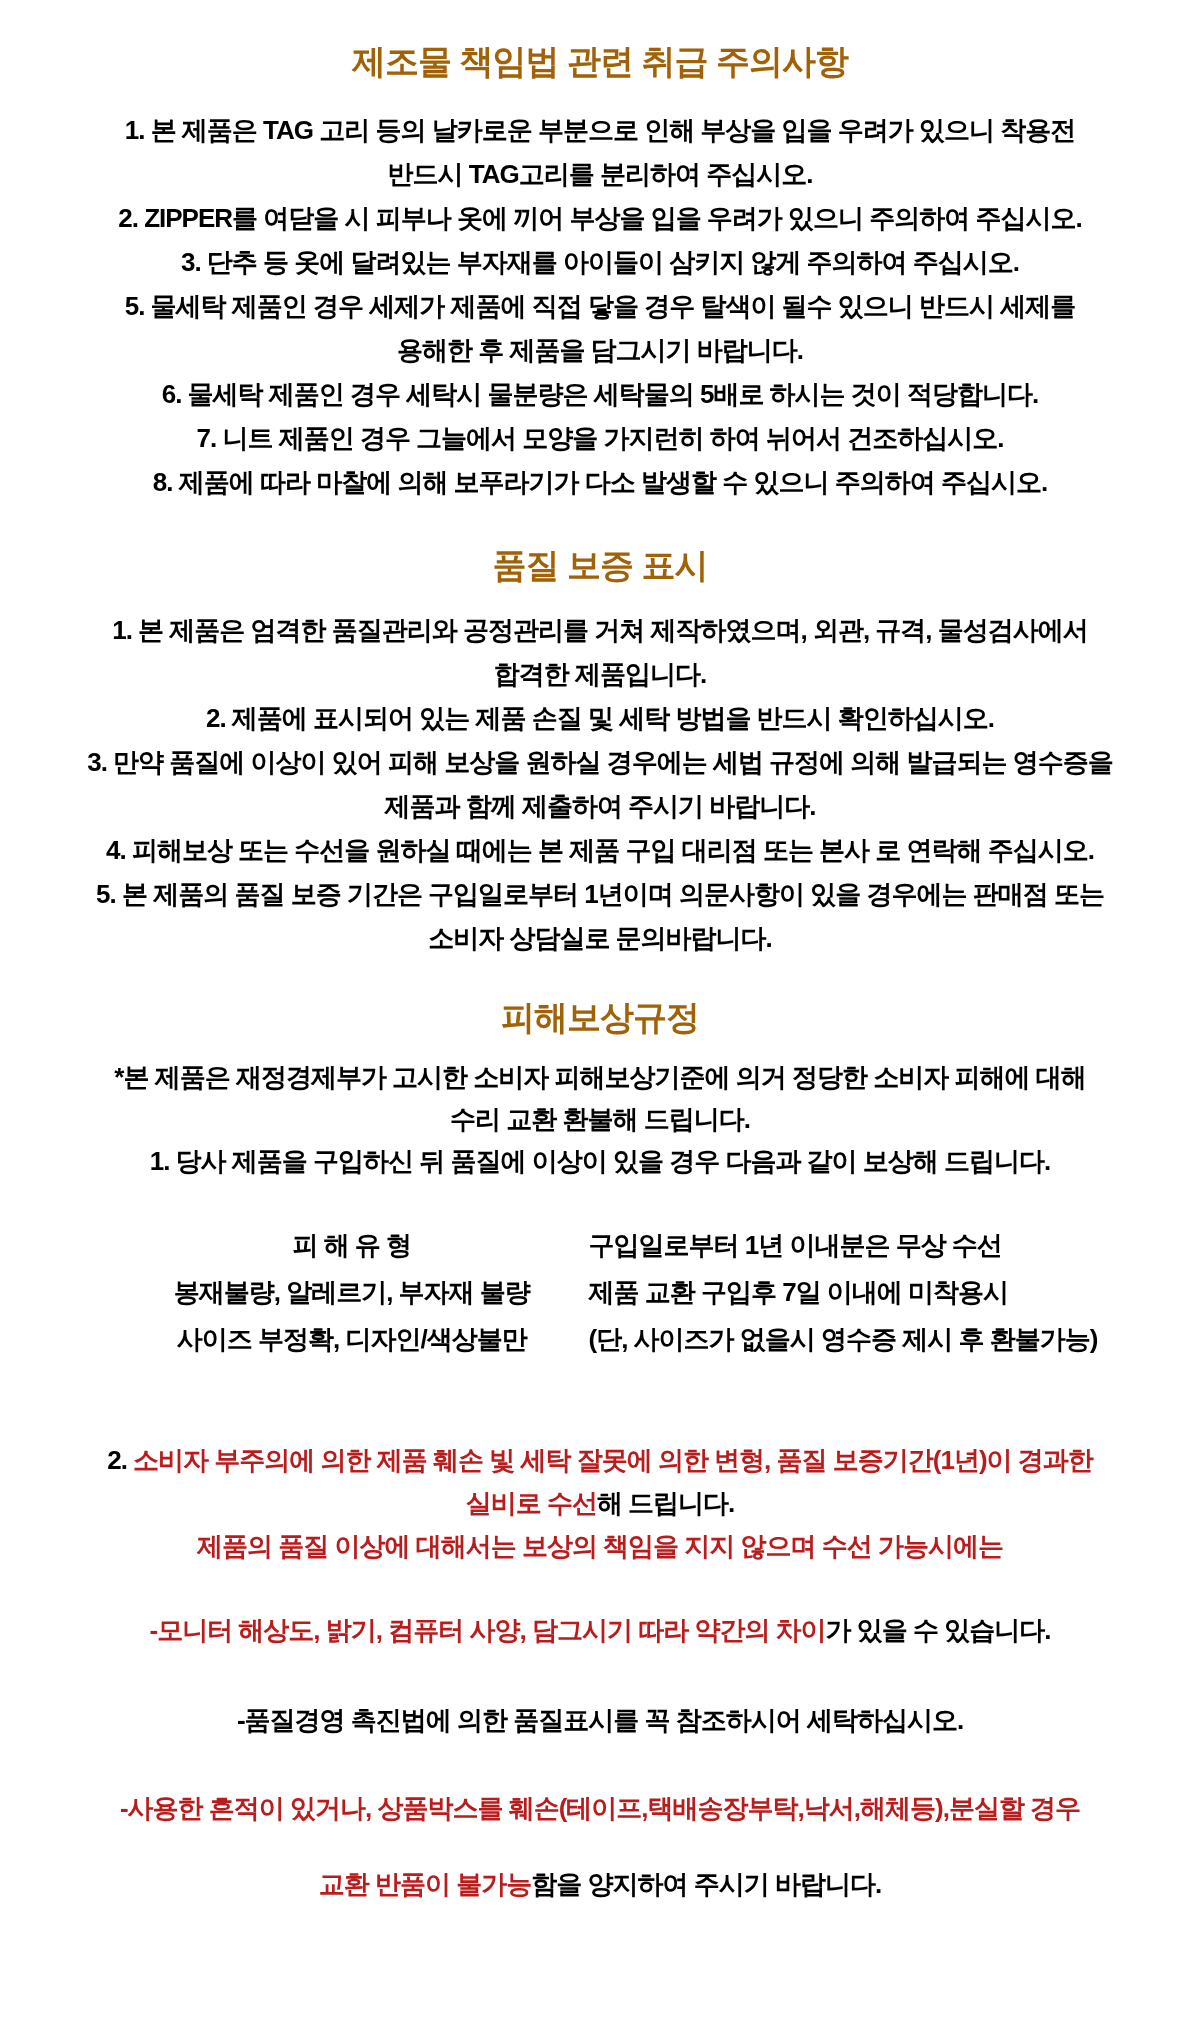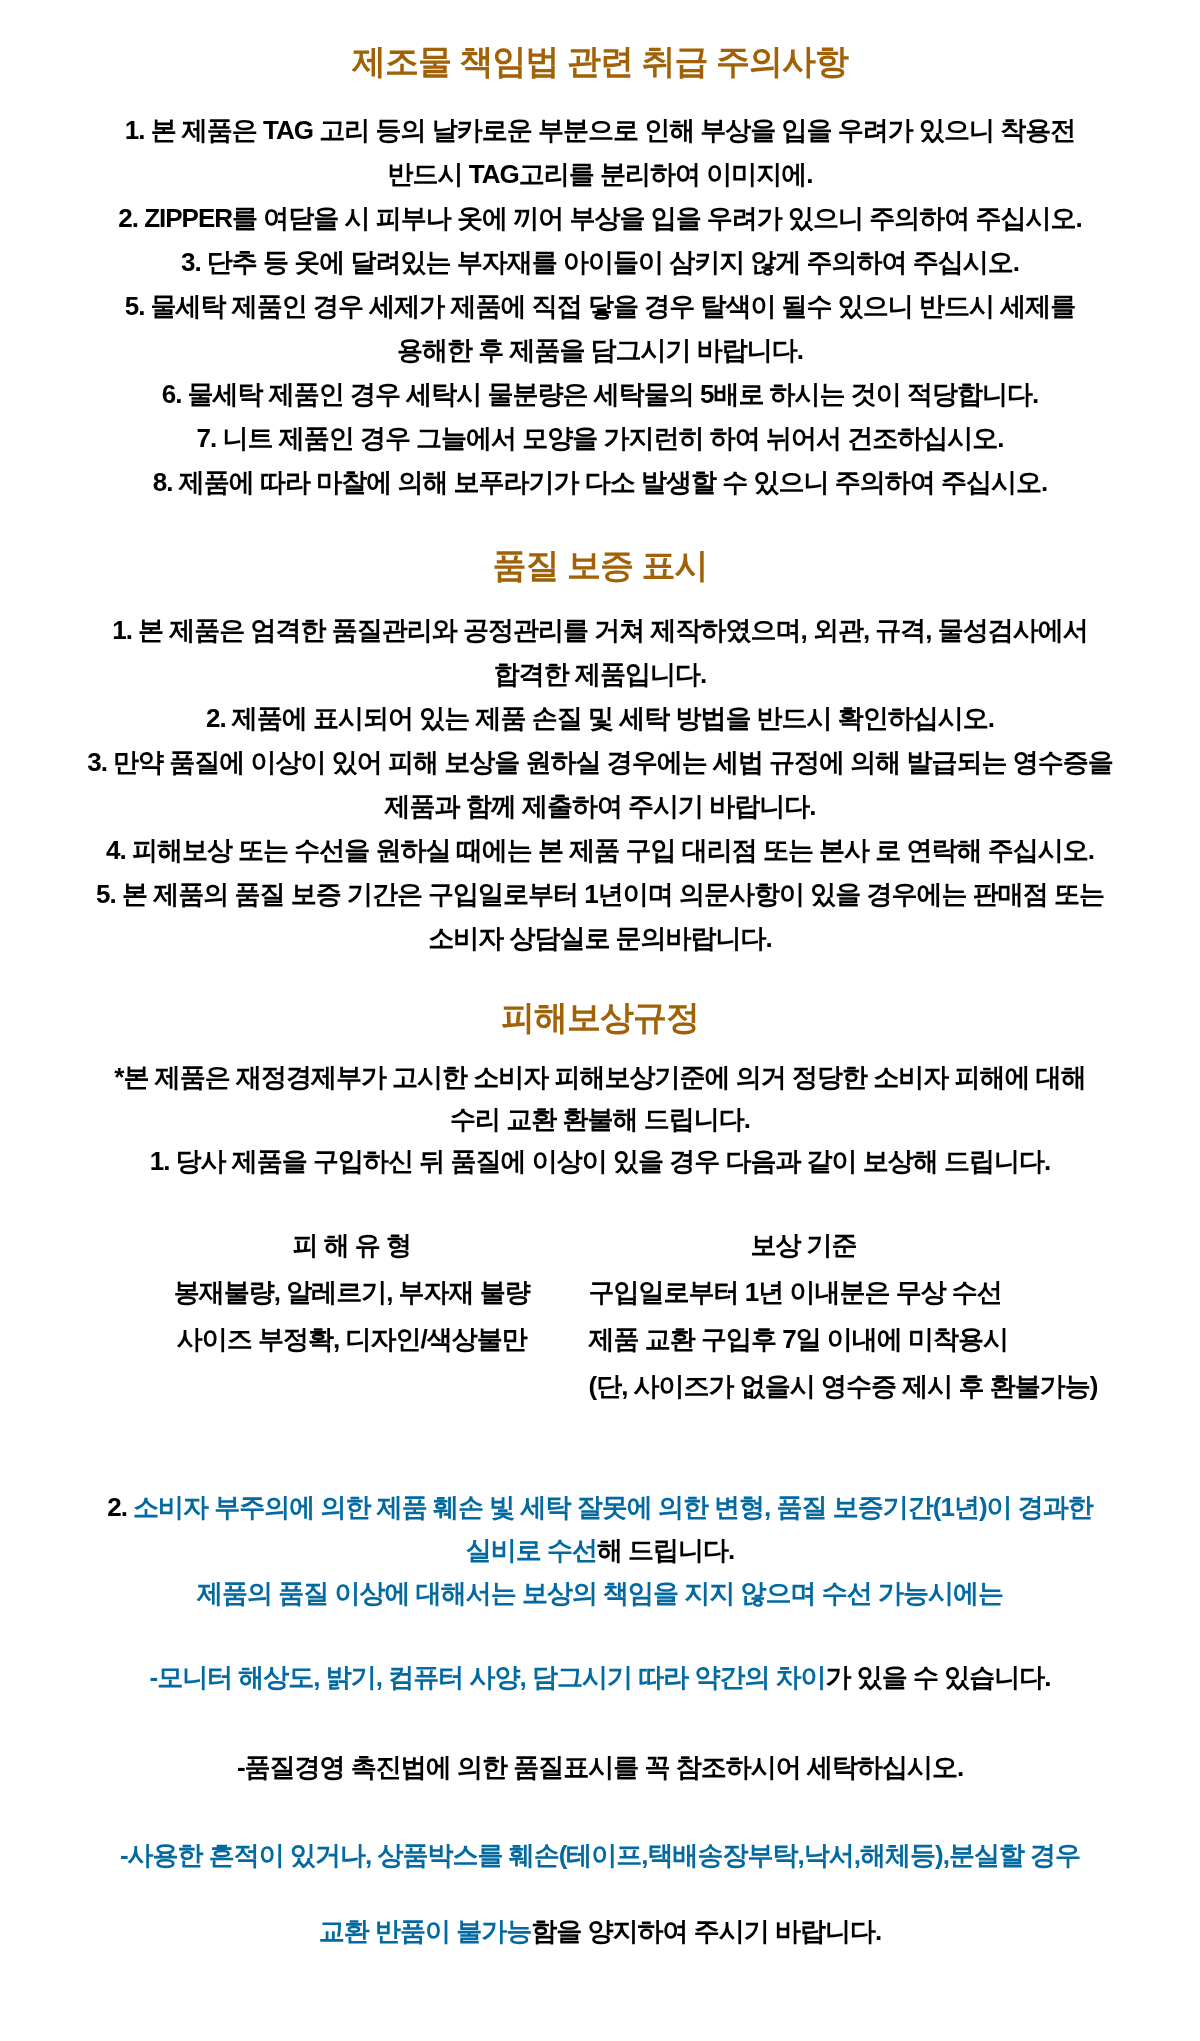--- a/index.html
+++ b/index.html
@@ -25,36 +25,36 @@
   .comp-table{
     margin:40px auto 0;width:1150px;display:flex;
     font-size:26px;line-height:47px;letter-spacing:-1px;text-align:left;
   }
   .col-damage{flex:0 0 49%;text-align:center;padding-left:90px;box-sizing:border-box;}
   .col-standard{flex:1;text-align:left;white-space:nowrap;}
   .col-standard .hdr{width:430px;text-align:center;}
   .tline{white-space:nowrap;}
   .negligence{margin-top:76px;}
   .negligence .line{line-height:43px;}
-  .red{color:#0369a1;}
+  .red{color:#b91c1c;}
   .note-monitor{margin-top:40px;}
   .note-quality{margin-top:46px;}
   .note-box{margin-top:44px;}
   .note-exchange{margin-top:32px;}
 </style>
 </head>
 <body>
 
 <div class="page">
 
   <section>
     <h1 class="sec-title">제조물 책임법 관련 취급 주의사항</h1>
     <div class="lines-1">
       <div class="line">1. 본 제품은 TAG 고리 등의 날카로운 부분으로 인해 부상을 입을 우려가 있으니 착용전</div>
-      <div class="line">반드시 TAG고리를 분리하여 이미지에.</div>
+      <div class="line">반드시 TAG고리를 분리하여 주십시오.</div>
       <div class="line">2. ZIPPER를 여닫을 시 피부나 옷에 끼어 부상을 입을 우려가 있으니 주의하여 주십시오.</div>
       <div class="line">3. 단추 등 옷에 달려있는 부자재를 아이들이 삼키지 않게 주의하여 주십시오.</div>
       <div class="line">5. 물세탁 제품인 경우 세제가 제품에 직접 닿을 경우 탈색이 될수 있으니 반드시 세제를</div>
       <div class="line">용해한 후 제품을 담그시기 바랍니다.</div>
       <div class="line">6. 물세탁 제품인 경우 세탁시 물분량은 세탁물의 5배로 하시는 것이 적당합니다.</div>
       <div class="line">7. 니트 제품인 경우 그늘에서 모양을 가지런히 하여 뉘어서 건조하십시오.</div>
       <div class="line">8. 제품에 따라 마찰에 의해 보푸라기가 다소 발생할 수 있으니 주의하여 주십시오.</div>
     </div>
   </section>
 
@@ -81,21 +81,20 @@
       <div class="line">1. 당사 제품을 구입하신 뒤 품질에 이상이 있을 경우 다음과 같이 보상해 드립니다.</div>
     </div>
 
     <div class="comp-table">
       <div class="col-damage">
         <div class="tline">피 해 유 형</div>
         <div class="tline">봉재불량, 알레르기, 부자재 불량</div>
         <div class="tline">사이즈 부정확, 디자인/색상불만</div>
       </div>
       <div class="col-standard">
-        <div class="tline hdr">보상 기준</div>
         <div class="tline">구입일로부터 1년 이내분은 무상 수선</div>
         <div class="tline">제품 교환 구입후 7일 이내에 미착용시</div>
         <div class="tline">(단, 사이즈가 없을시 영수증 제시 후 환불가능)</div>
       </div>
     </div>
 
     <div class="negligence">
       <div class="line">
         <span>2. </span><span class="red">소비자 부주의에 의한 제품 훼손 빛 세탁 잘못에 의한 변형, 품질 보증기간(1년)이 경과한</span>
       </div>

